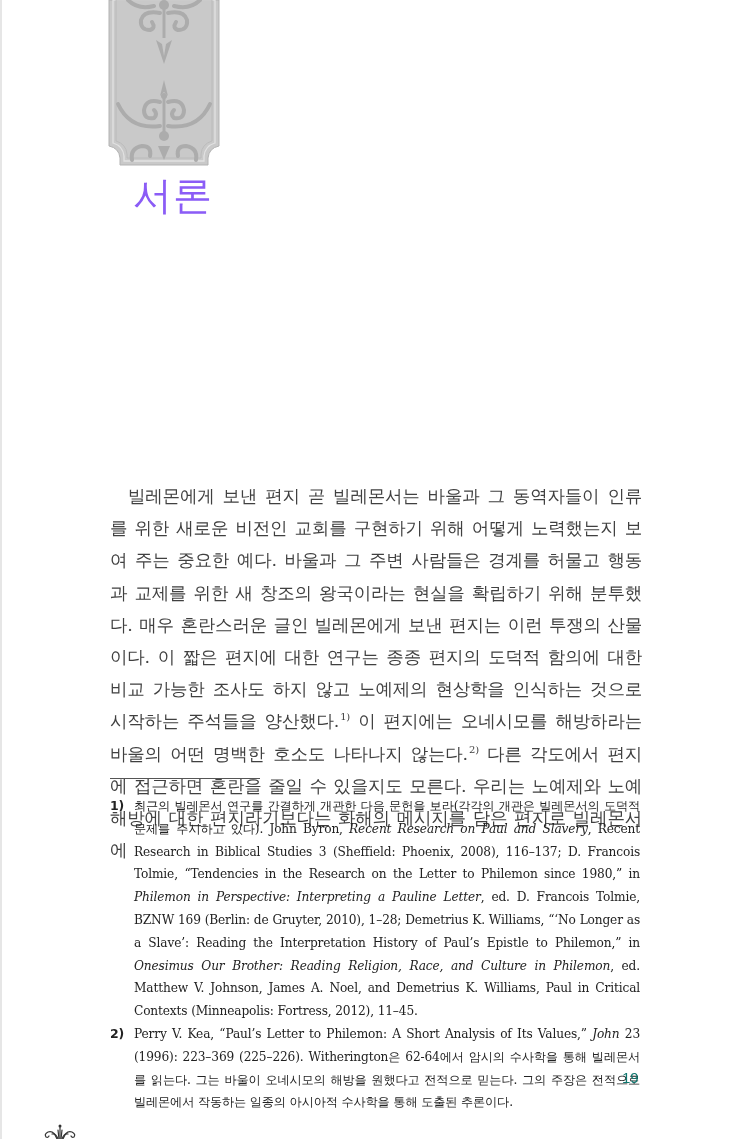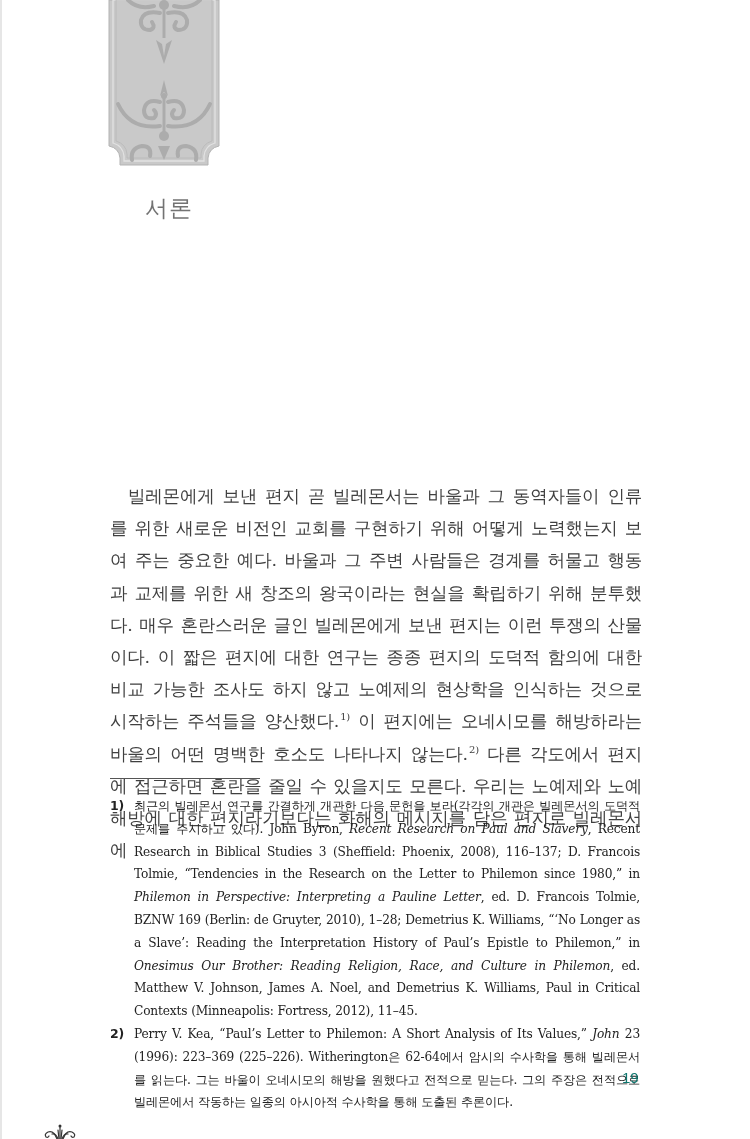--- a/index.html
+++ b/index.html
@@ -26,26 +26,26 @@
       left: 108px;
       top: 0;
       width: 112px;
       height: 166px;
     }
     .banner svg { display: block; }
     .chapter-title {
       position: absolute;
       left: 129px;
       top: 170px;
-      font-size: 23px;
+      font-size: 39px;
       letter-spacing: 1px;
-      color: #737373;
+      color: #8b5cf6;
       font-family: "DejaVu Serif", serif;
       font-weight: normal;
-      margin: 16px;
+      margin: 4px;
       line-height: 44px;
     }
     .body-text {
       position: absolute;
       left: 110px;
       top: 480px;
       width: 532px;
       font-size: 17.5px;
       line-height: 32.2px;
       text-align: justify;

